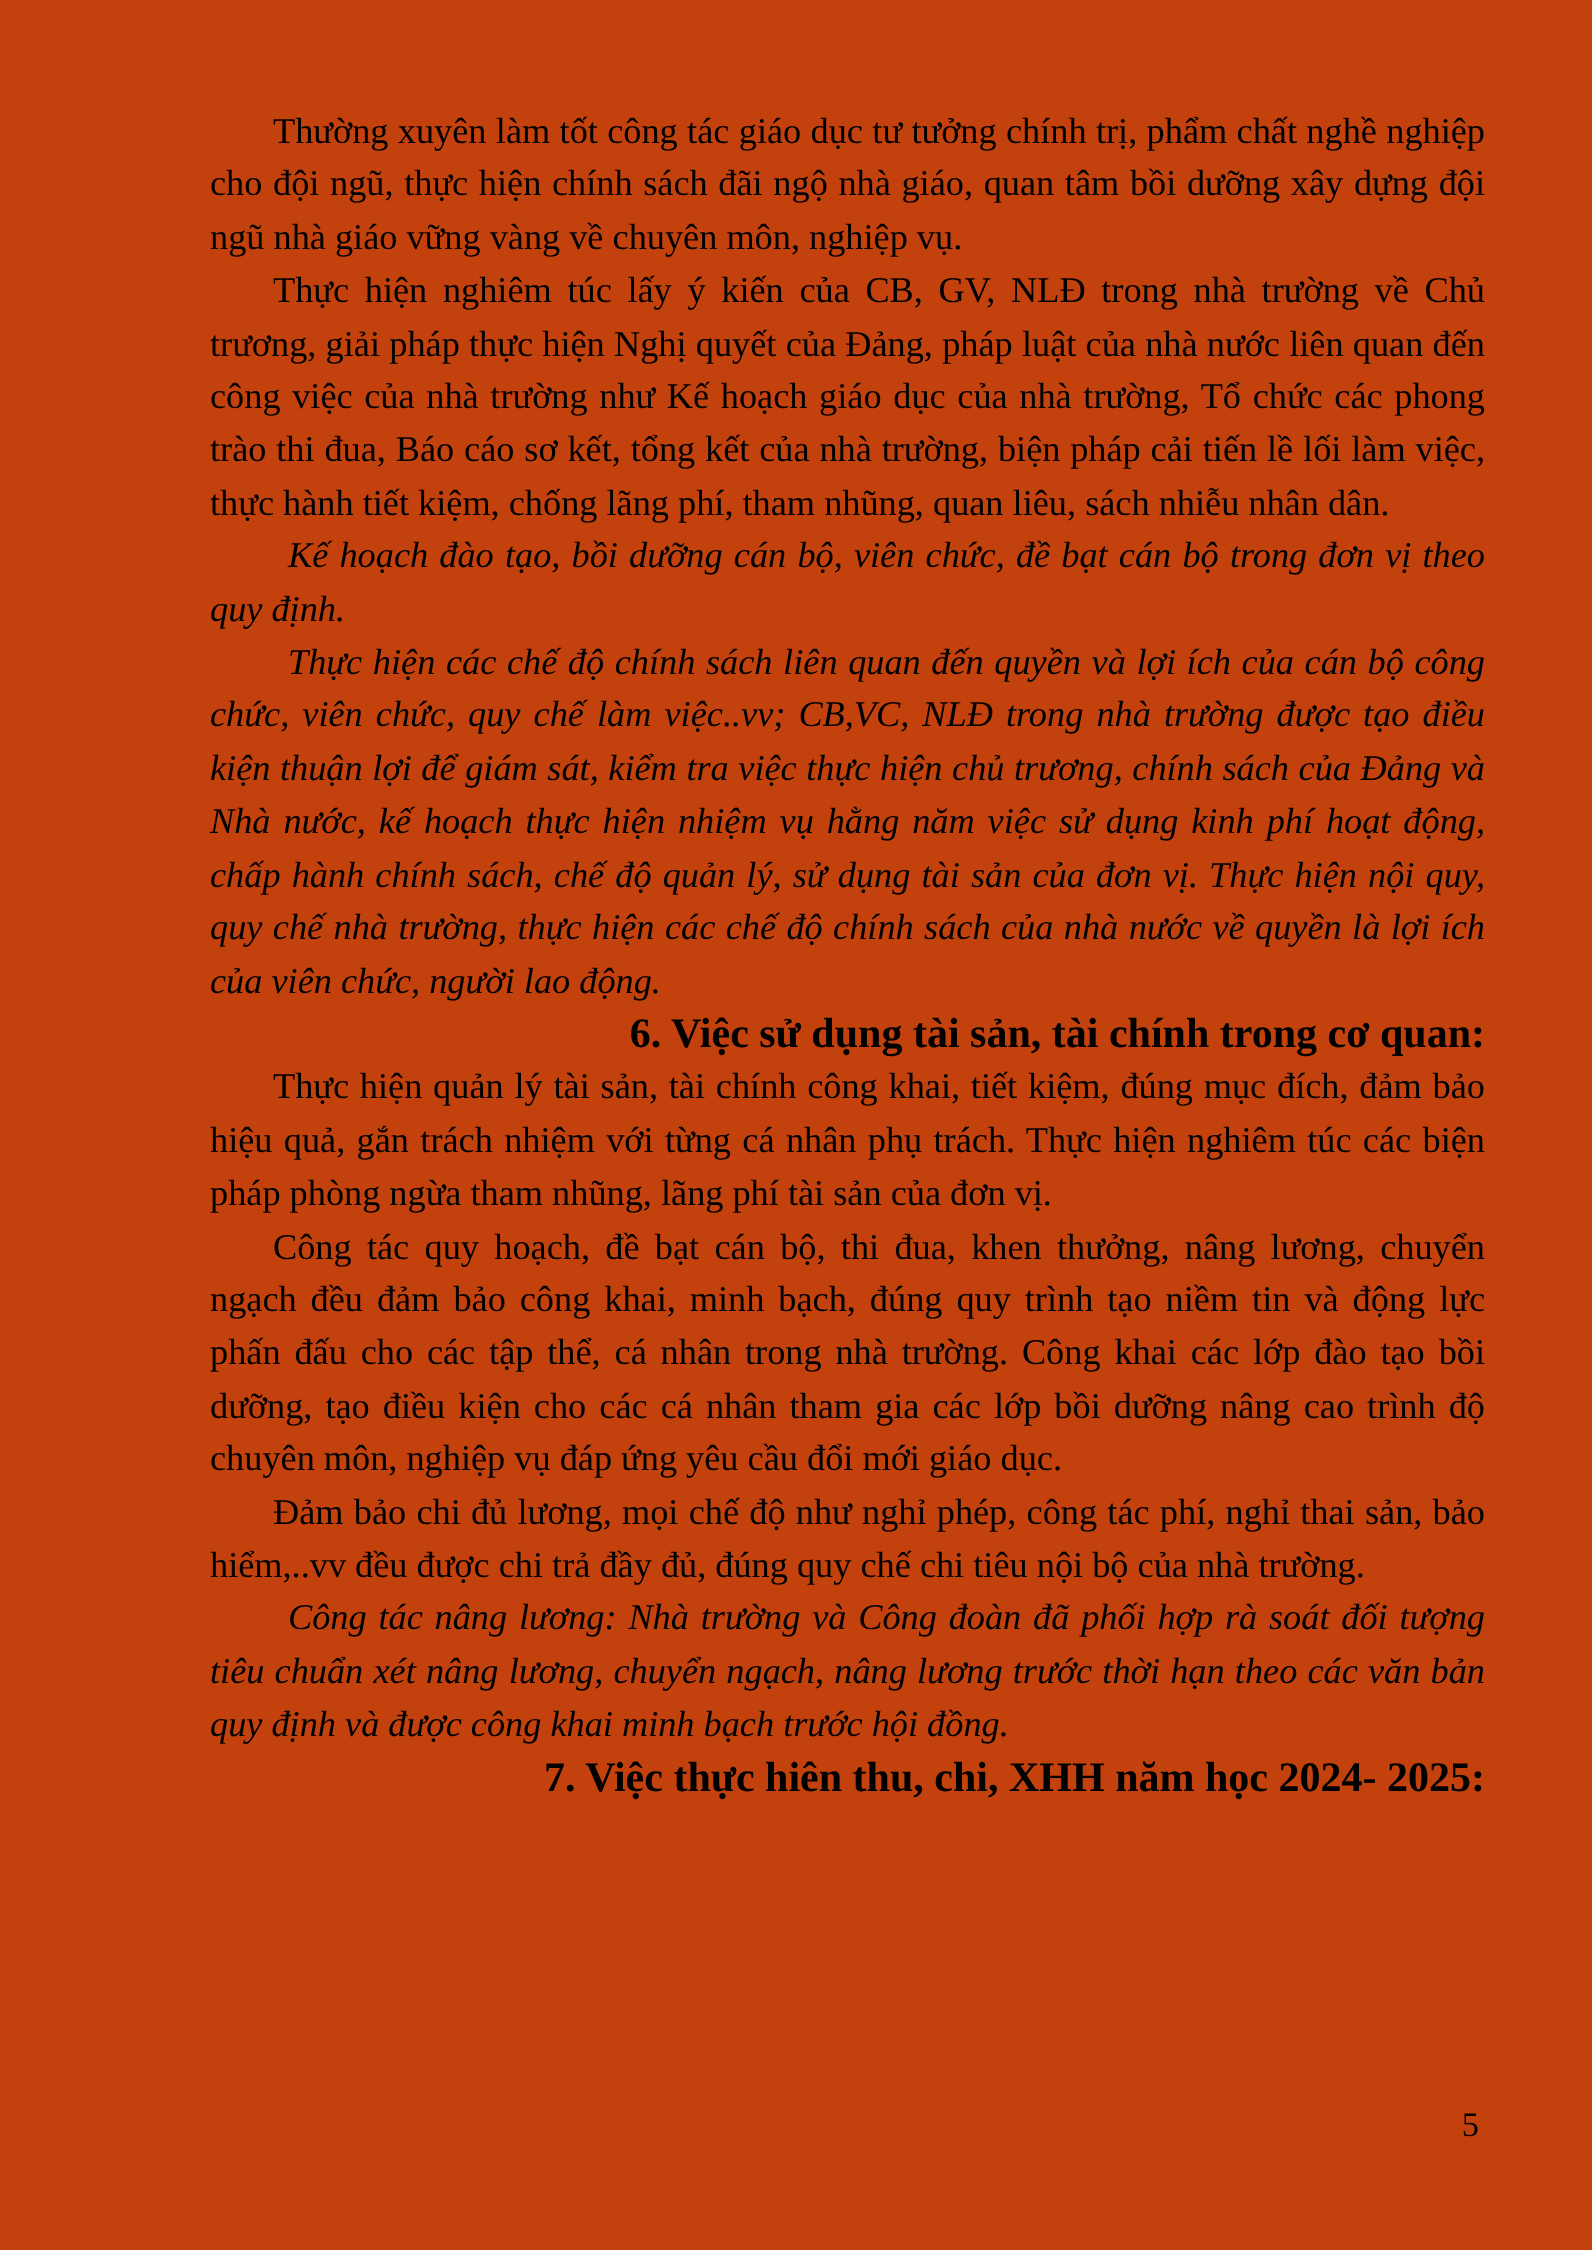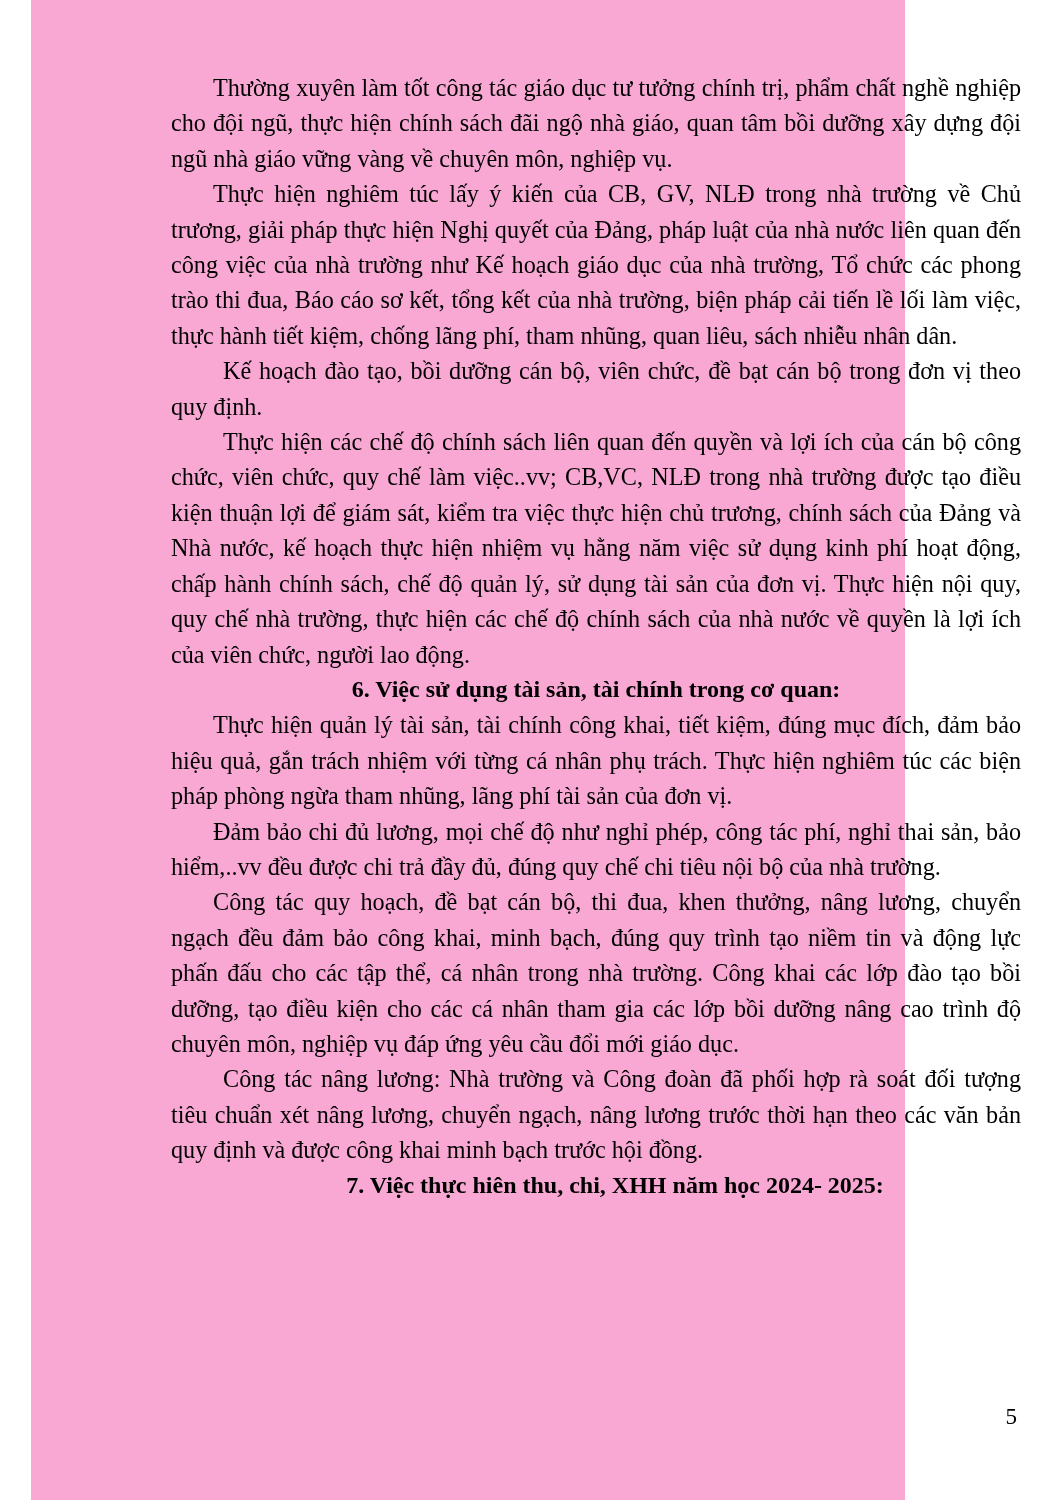--- a/index.html
+++ b/index.html
@@ -12,24 +12,23 @@
     height: 1500px;
     position: relative;
     font-family: "Liberation Serif", "DejaVu Serif", serif;
     color: #000000;
     overflow: hidden;
   }
   .page {
     position: absolute;
     left: 0;
     top: 0;
-    width: 874px;
+    width: 1061px;
     height: 1500px;
-    background: #f9a8d4;
-    margin-left: 31px;
+    background: #c2410c;
   }
   .content {
     position: absolute;
     left: 140px;
     top: 70px;
     width: 850px;
   }
   p {
     margin: 0;
     font-size: 24.2px;
@@ -38,28 +37,29 @@
     text-justify: inter-word;
     hyphens: none;
     word-spacing: 0px;
   }
   
   .para {
     text-indent: 42px;
   }
   .para-wide {
     text-indent: 52px;
+    font-style: italic;
   }
   
   .heading {
     margin: 0;
-    font-size: 24px;
+    font-size: 28px;
     line-height: 35.4px;
     font-weight: bold;
-    text-align: center;
+    text-align: right;
     font-family: Liberation Serif, serif;
   }
   .heading-indent {
     text-indent: 38px;
   }
   .page-number {
     position: absolute;
     left: 0;
     top: 1402px;
     width: 1061px;
@@ -84,23 +84,23 @@
     <p class="para">Thực hiện nghiêm túc lấy ý kiến của CB, GV, NLĐ trong nhà trường về Chủ trương, giải pháp thực hiện Nghị quyết của Đảng, pháp luật của nhà nước liên quan đến công việc của nhà trường như Kế hoạch giáo dục của nhà trường, Tổ chức các phong trào thi đua, Báo cáo sơ kết, tổng kết của nhà trường, biện pháp cải tiến lề lối làm việc, thực hành tiết kiệm, chống lãng phí, tham nhũng, quan liêu, sách nhiễu nhân dân.</p>
 
     <p class="para-wide">Kế hoạch đào tạo, bồi dưỡng cán bộ, viên chức, đề bạt cán bộ trong đơn vị theo quy định.</p>
 
     <p class="para-wide">Thực hiện các chế độ chính sách liên quan đến quyền và lợi ích của cán bộ công chức, viên chức, quy chế làm việc..vv; CB,VC, NLĐ trong nhà trường được tạo điều kiện thuận lợi để giám sát, kiểm tra việc thực hiện chủ trương, chính sách của Đảng và Nhà nước, kế hoạch thực hiện nhiệm vụ hằng năm việc sử dụng kinh phí hoạt động, chấp hành chính sách, chế độ quản lý, sử dụng tài sản của đơn vị. Thực hiện nội quy, quy chế nhà trường, thực hiện các chế độ chính sách của nhà nước về quyền là lợi ích của viên chức, người lao động.</p>
 
     <h2 class="heading">6. Việc sử dụng tài sản, tài chính trong cơ quan:</h2>
 
     <p class="para">Thực hiện quản lý tài sản, tài chính công khai, tiết kiệm, đúng mục đích, đảm bảo hiệu quả, gắn trách nhiệm với từng cá nhân phụ trách. Thực hiện nghiêm túc các biện pháp phòng ngừa tham nhũng, lãng phí tài sản của đơn vị.</p>
 
+    <p class="para">Công tác quy hoạch, đề bạt cán bộ, thi đua, khen thưởng, nâng lương, chuyển ngạch đều đảm bảo công khai, minh bạch, đúng quy trình tạo niềm tin và động lực phấn đấu cho các tập thể, cá nhân trong nhà trường. Công khai các lớp đào tạo bồi dưỡng, tạo điều kiện cho các cá nhân tham gia các lớp bồi dưỡng nâng cao trình độ chuyên môn, nghiệp vụ đáp ứng yêu cầu đổi mới giáo dục.</p>
+
     <p class="para">Đảm bảo chi đủ lương, mọi chế độ như nghỉ phép, công tác phí, nghỉ thai sản, bảo hiểm,..vv đều được chi trả đầy đủ, đúng quy chế chi tiêu nội bộ của nhà trường.</p>
-
-    <p class="para">Công tác quy hoạch, đề bạt cán bộ, thi đua, khen thưởng, nâng lương, chuyển ngạch đều đảm bảo công khai, minh bạch, đúng quy trình tạo niềm tin và động lực phấn đấu cho các tập thể, cá nhân trong nhà trường. Công khai các lớp đào tạo bồi dưỡng, tạo điều kiện cho các cá nhân tham gia các lớp bồi dưỡng nâng cao trình độ chuyên môn, nghiệp vụ đáp ứng yêu cầu đổi mới giáo dục.</p>
 
     <p class="para-wide">Công tác nâng lương: Nhà trường và Công đoàn đã phối hợp rà soát đối tượng tiêu chuẩn xét nâng lương, chuyển ngạch, nâng lương trước thời hạn theo các văn bản quy định và được công khai minh bạch trước hội đồng.</p>
 
     <h2 class="heading heading-indent">7. Việc thực hiên thu, chi, XHH năm học 2024- 2025:</h2>
 
 
   </div>
 
   <div class="page-number">5</div>
 

